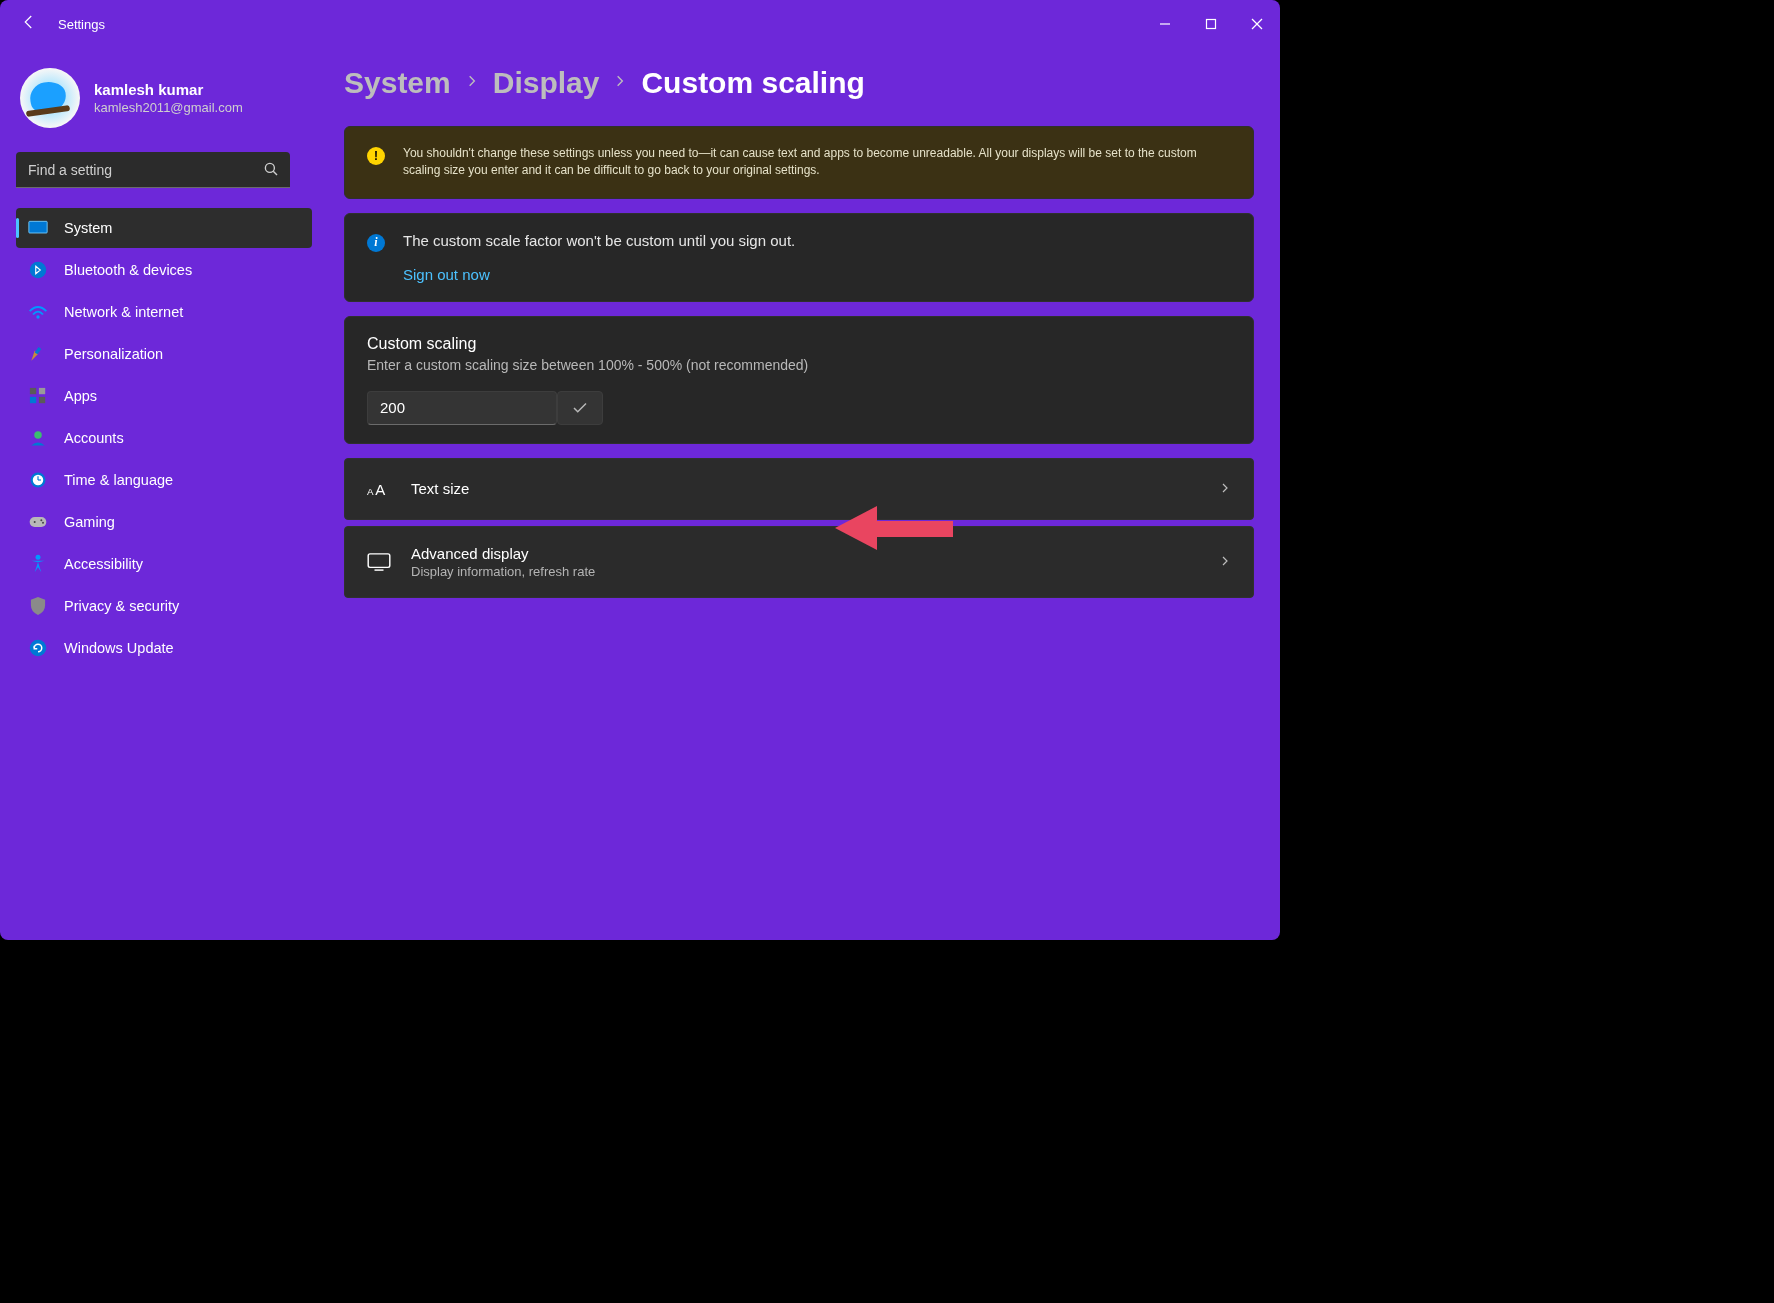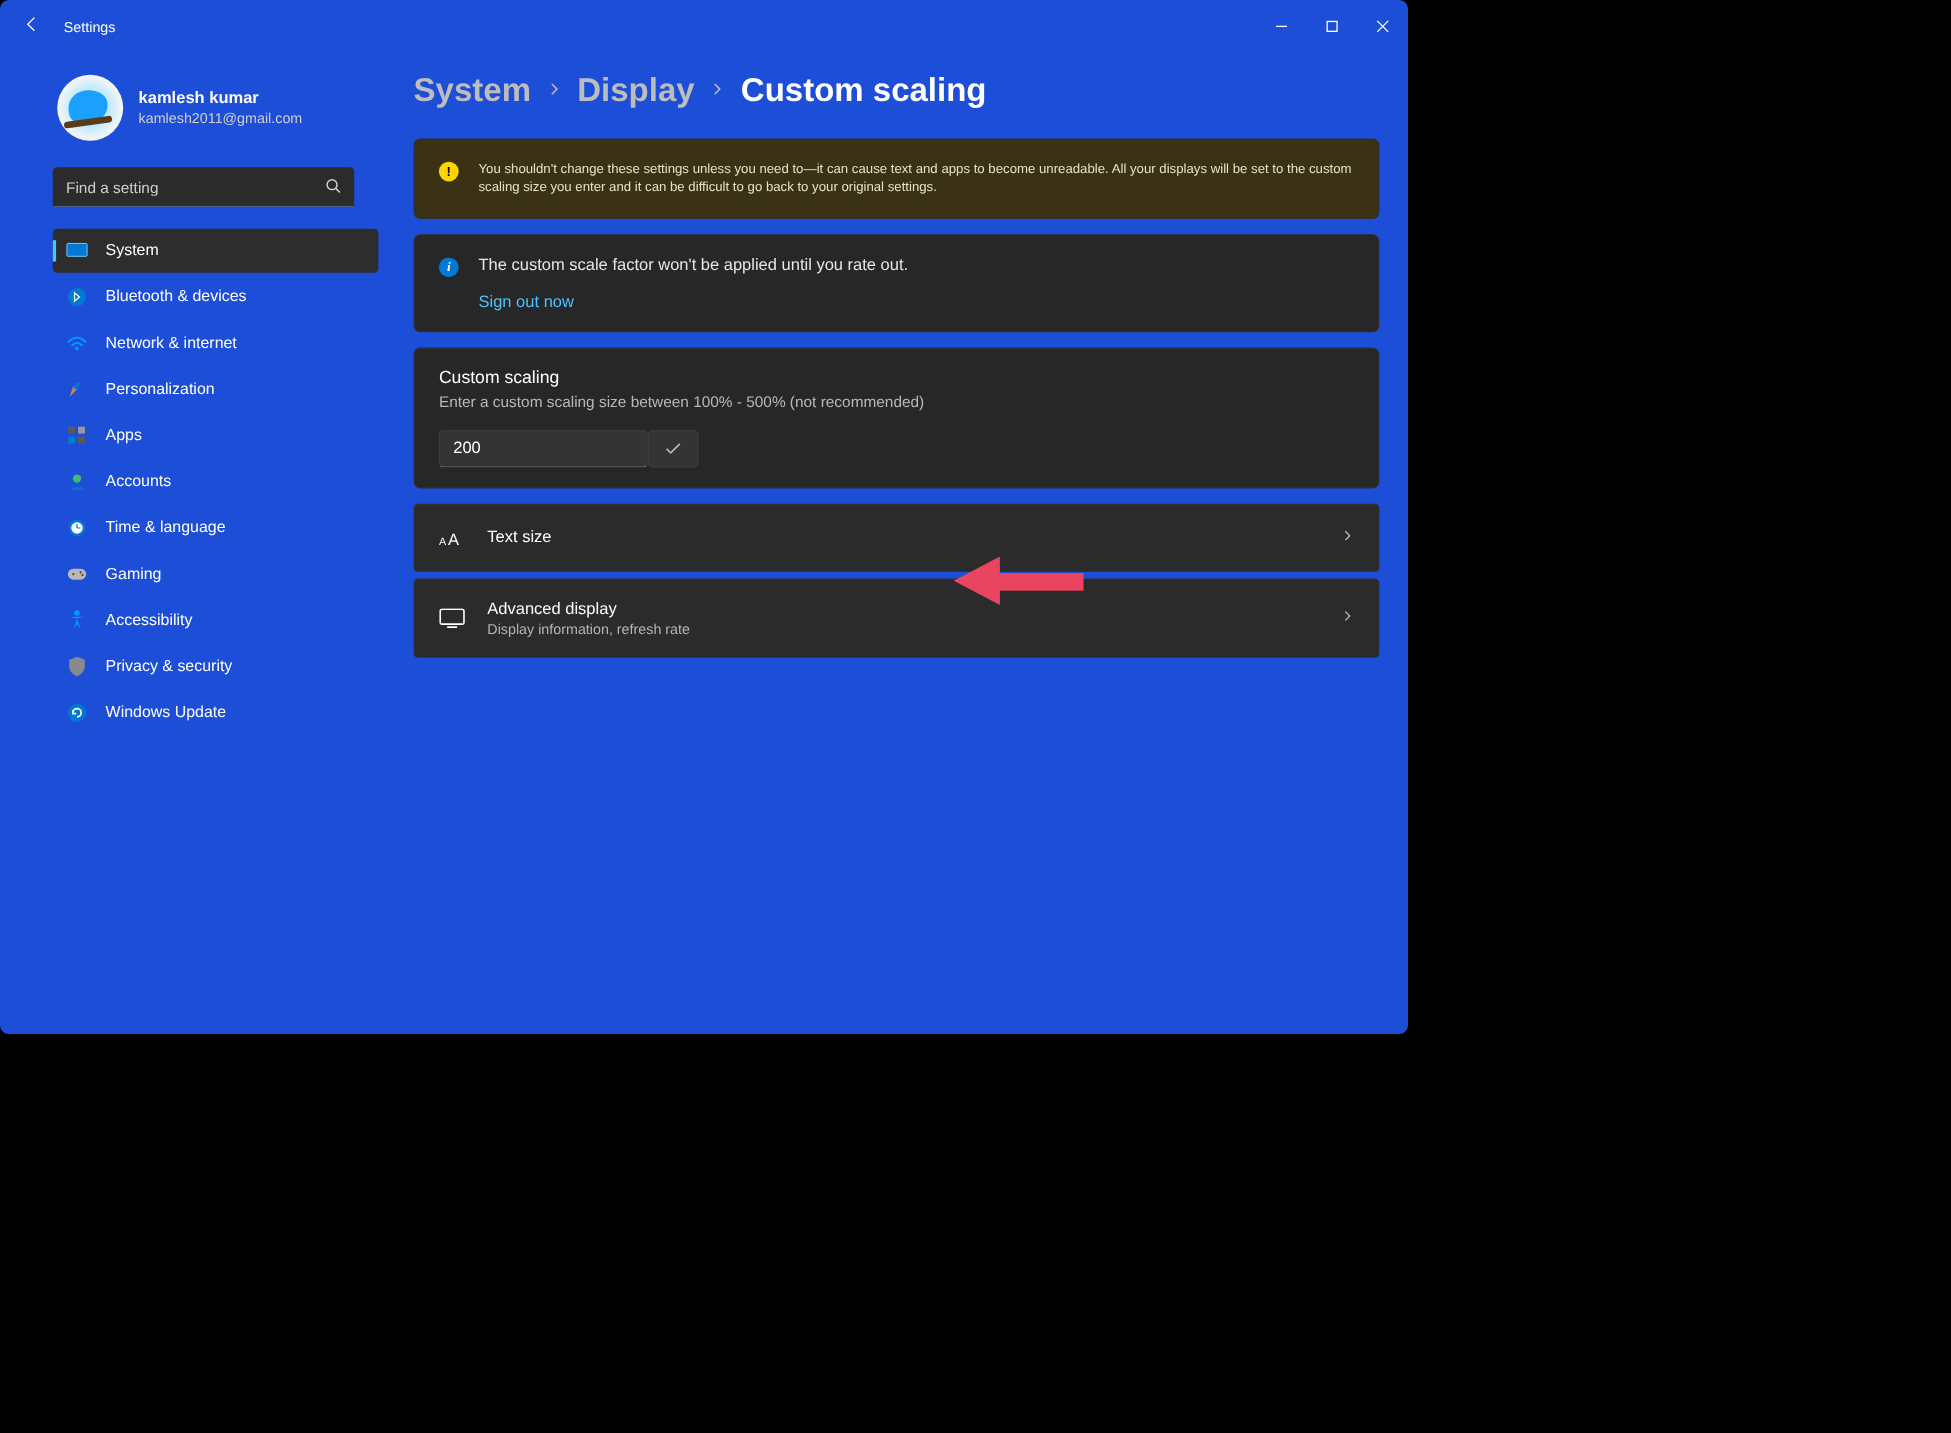--- a/index.html
+++ b/index.html
@@ -1,25 +1,25 @@
 <!DOCTYPE html>
 <html><head>
 <meta charset="utf-8">
 <style>
 * { margin: 0; padding: 0; box-sizing: border-box; font-family: "Segoe UI", -apple-system, sans-serif; }
 html, body { width: 1280px; height: 940px; background: #000; }
-.window { width: 1280px; height: 940px; background: #1d4ed8; position: relative; overflow: hidden; border-radius: 8px; }
+.window { width: 1280px; height: 940px; background: #6d28d9; position: relative; overflow: hidden; border-radius: 8px; }
 .titlebar { height: 48px; display: flex; align-items: center; justify-content: space-between; padding: 0 0 0 20px; }
 .titlebar-left { display: flex; align-items: center; gap: 20px; }
 .back { color: #fff; font-size: 18px; cursor: pointer; }
 .app-title { color: #fff; font-size: 13px; }
 .window-controls { display: flex; height: 48px; }
 .win-ctrl { width: 46px; height: 48px; display: flex; align-items: center; justify-content: center; color: #fff; cursor: pointer; }
 .win-ctrl svg { stroke: #fff; fill: none; }
-.body { display: flex; height: calc(940px - 48px); padding-left: 32px; }
+.body { display: flex; height: calc(940px - 48px); }
 .sidebar { width: 320px; padding: 12px 8px 12px 16px; overflow-y: auto; }
 .profile { display: flex; align-items: center; gap: 14px; padding: 8px 8px 24px 4px; }
 .avatar { width: 60px; height: 60px; border-radius: 50%; background: radial-gradient(#9be0ff 20%, #f7f7f7 70%); position: relative; overflow: hidden; }
 .avatar::before { content:""; position:absolute; left:10px; top:14px; width:36px; height:30px; background:#1ba0ff; border-radius:60% 70% 60% 50%/70% 60% 70% 50%; transform:rotate(-10deg);}
 .avatar::after { content:""; position:absolute; left:6px; top:40px; width:44px; height:6px; background:#5a3b1a; border-radius:3px; transform:rotate(-8deg);}
 .profile-name { color:#fff; font-size:15px; font-weight:600; }
 .profile-email { color:#cfcfcf; font-size:13px; margin-top:2px; }
 .search-wrap { position:relative; margin: 0 22px 20px 0; }
 .search-input { width:100%; height:36px; background:#2b2b2b; border:none; border-bottom:1px solid #6b6b6b; border-radius:4px 4px 0 0; padding:0 40px 0 12px; color:#fff; font-size:14px; }
 .search-input::placeholder { color:#cfcfcf; }
@@ -236,21 +236,21 @@
       </div>
 
       <div class="card warning-card">
         <div class="warn-icon">!</div>
         <div class="warn-text">You shouldn't change these settings unless you need to—it can cause text and apps to become unreadable. All your displays will be set to the custom scaling size you enter and it can be difficult to go back to your original settings.</div>
       </div>
 
       <div class="card info-card signout-container">
         <div class="info-row">
           <div class="info-icon">i</div>
-          <div class="info-text">The custom scale factor won't be applied until you rate out.</div>
+          <div class="info-text">The custom scale factor won't be custom until you sign out.</div>
         </div>
         <div class="link">Sign out now</div>
         <svg class="arrow-annot" width="120" height="44" viewBox="0 0 120 44">
           <rect x="40" y="15" width="78" height="16" fill="#e94560"></rect>
           <path d="M42 0 L0 22 L42 44 Z" fill="#e94560"></path>
         </svg>
       </div>
 
       <div class="card custom-card">
         <div class="sect-title">Custom scaling</div>

